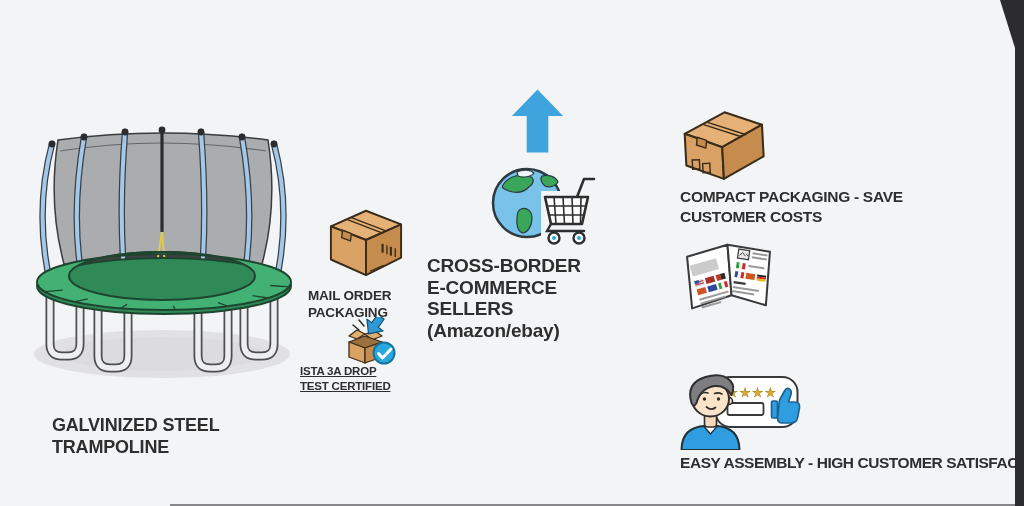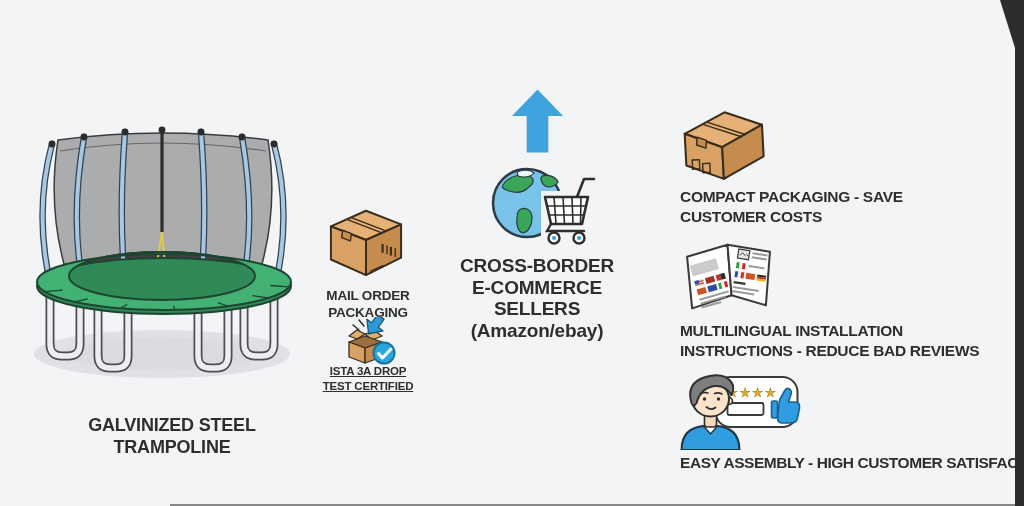--- a/index.html
+++ b/index.html
@@ -4,21 +4,21 @@
 <style>
   html,body{margin:0;padding:0;background:#e9e9ec;}
   .stage{
     position:relative;width:1024px;height:506px;overflow:hidden;
     background:#f3f4f6;
     font-family:"Liberation Sans","DejaVu Sans",sans-serif;
     color:#2e2e2e;
   }
   .abs{position:absolute;}
   .h{font-weight:bold;color:#2e2e2e;letter-spacing:-0.2px;}
-  .center{text-align:center;}
+  .center{text-align:left;}
   .tramp-label{left:52px;top:414px;width:240px;font-size:18px;line-height:22px;}
   .mail-label{left:308px;top:287px;width:120px;font-size:13.5px;line-height:17px;}
   .ista-label{left:300px;top:364px;width:136px;font-size:11.5px;line-height:15px;text-decoration:underline;}
   .audience-label{left:427px;top:255px;width:220px;font-size:19px;line-height:21.5px;}
   .benefit{width:345px;font-size:15.5px;line-height:19.5px;letter-spacing:-0.3px;}
   .benefit-0{left:680px;top:187px;}
   .benefit-1{left:680px;top:321px;}
   .benefit-2{left:680px;top:453px;white-space:nowrap;letter-spacing:-0.45px;}
   
   .edge-right{right:0;top:0;bottom:0;width:9px;background:#2c2c2e;}
@@ -244,24 +244,20 @@
       <rect x="66" y="36" width="9" height="6" fill="#cc5522"></rect>
       <rect x="77" y="36" width="9" height="2" fill="#222222"></rect>
       <rect x="77" y="38" width="9" height="2" fill="#cf2b2b"></rect>
       <rect x="77" y="40" width="9" height="2" fill="#e8b80f"></rect>
       <rect x="55" y="46" width="12" height="2.2" fill="#3a3a3a"></rect>
       <rect x="55" y="51" width="26" height="2" fill="#9a9a9a"></rect>
       <rect x="55" y="55" width="22" height="2" fill="#9a9a9a"></rect>
     </g>
   </svg>
 
-  <div class="abs h benefit benefit-1">
-    <div>MULTILINGUAL INSTALLATION</div>
-    <div>INSTRUCTIONS - REDUCE BAD REVIEWS</div>
-  </div>
 
   <svg class="abs" style="left:675px;top:370px;" width="127" height="80" viewBox="0 0 126 80">
 
     <rect x="40" y="7" width="82" height="50" rx="15" fill="#fff" stroke="#3a3a3a" stroke-width="2"></rect>
     <text x="51" y="27" font-size="13" letter-spacing="1" fill="#dfaa2b" stroke="#9a7414" stroke-width="0.4" style="font-family:'DejaVu Sans',sans-serif;">★★★★</text>
     <rect x="52" y="33" width="36" height="12" rx="2" fill="#fff" stroke="#3a3a3a" stroke-width="1.8"></rect>
 
     <rect x="96" y="31" width="6" height="17" rx="1.5" fill="#2f9de0" stroke="#1b618f" stroke-width="1.6"></rect>
     <path d="M104,30 l5,-9 q2,-4 5,-2 q3,2 1,7 l-2,6 h6 q6,0 5,6 l-2,10 q-1,5 -7,5 h-8 q-5,0 -5,-5 z" fill="#2f9de0" stroke="#1b618f" stroke-width="1.6" stroke-linejoin="round"></path>
 

